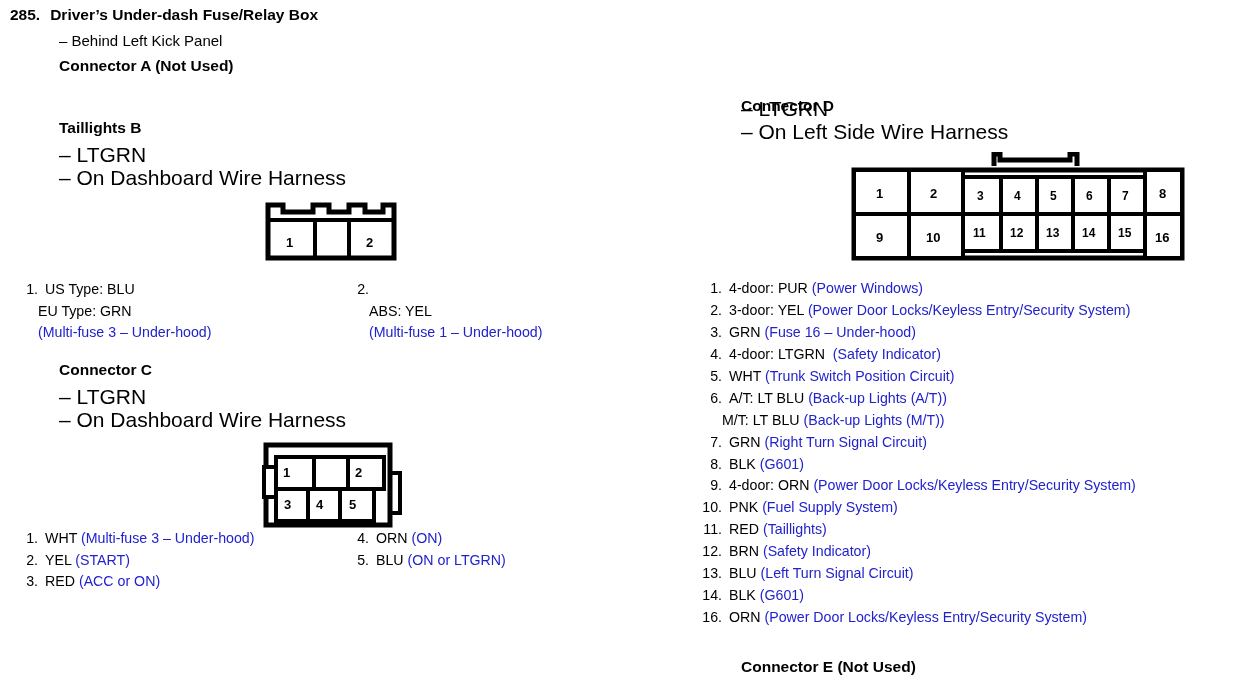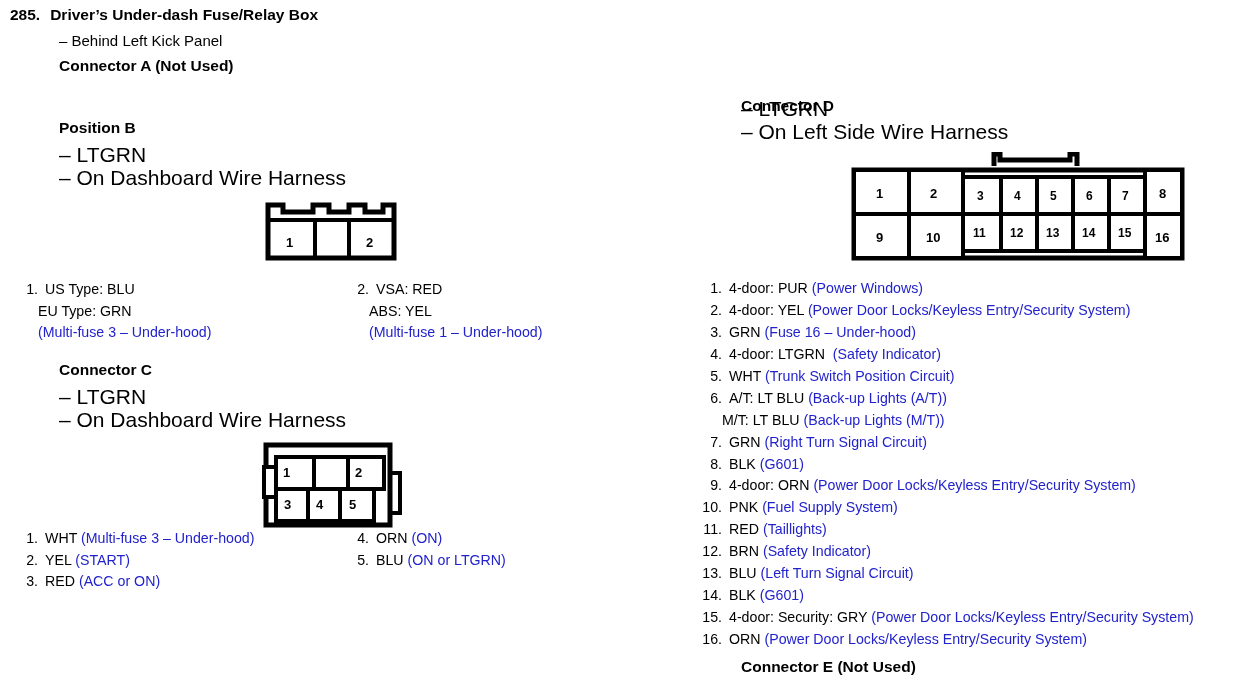--- a/index.html
+++ b/index.html
@@ -112,21 +112,21 @@
 <div class="page">
 
   <div class="title-row">
     <span class="title-num">285.</span>
     <span class="title-text">Driver’s Under-dash Fuse/Relay Box</span>
   </div>
   <div class="subtitle">– Behind Left Kick Panel</div>
 
   <div class="blk conn-head" style="left:59px; top:57px;">Connector A (Not Used)</div>
 
-  <div class="blk conn-head" style="left:59px; top:119px;">Position B</div>
+  <div class="blk conn-head" style="left:59px; top:119px;">Taillights B</div>
   <div class="blk conn-sub" style="left:59px; top:143px;">– LTGRN</div>
   <div class="blk conn-sub" style="left:59px; top:166px;">– On Dashboard Wire Harness</div>
 
   <div class="connB">
     <svg width="132" height="62" viewBox="0 0 132 62" xmlns="http://www.w3.org/2000/svg">
 
       <path d="M3,20 L3,5 L18,5 L18,12 L48,12 L48,5 L64,5 L64,12 L84,12 L84,5 L100,5 L100,12 L118,12 L118,5 L129,5 L129,20 L129,58 L3,58 Z" fill="#ffffff" stroke="#000000" stroke-width="5" stroke-linejoin="miter"></path>
 
       <line x1="50" y1="20" x2="50" y2="58" stroke="#000000" stroke-width="4"></line>
       <line x1="84" y1="20" x2="84" y2="58" stroke="#000000" stroke-width="4"></line>
@@ -141,21 +141,20 @@
       <span class="idx">1.</span>
       <span class="txt">US Type: BLU</span>
     </div>
     <div class="sub-line">EU Type: GRN</div>
     <div class="sub-line blue">(Multi-fuse 3 – Under-hood)</div>
   </div>
 
   <div class="blk list" style="left:345px; top:279px; width:300px;">
     <div class="li">
       <span class="idx">2.</span>
-      <span class="txt">VSA: RED</span>
     </div>
     <div class="sub-line">ABS: YEL</div>
     <div class="sub-line blue">(Multi-fuse 1 – Under-hood)</div>
   </div>
 
   <div class="blk conn-head" style="left:59px; top:361px;">Connector C</div>
   <div class="blk conn-sub" style="left:59px; top:385px;">– LTGRN</div>
   <div class="blk conn-sub" style="left:59px; top:408px;">– On Dashboard Wire Harness</div>
 
   <div class="connC">
@@ -258,21 +257,21 @@
   </div>
 
   <div class="blk list" style="left:698px; top:278px; width:540px; line-height:1.545;">
 
     <div class="li">
       <span class="idx">1.</span>
       <span class="txt"><span>4-door: PUR</span> <span class="blue">(Power Windows)</span></span>
     </div>
     <div class="li">
       <span class="idx">2.</span>
-      <span class="txt"><span>4-door: YEL</span> <span class="blue">(Power Door Locks/Keyless Entry/Security System)</span></span>
+      <span class="txt"><span>3-door: YEL</span> <span class="blue">(Power Door Locks/Keyless Entry/Security System)</span></span>
     </div>
     <div class="li">
       <span class="idx">3.</span>
       <span class="txt"><span>GRN</span> <span class="blue">(Fuse 16 – Under-hood)</span></span>
     </div>
     <div class="li">
       <span class="idx">4.</span>
       <span class="txt"><span>4-door: LTGRN</span> &nbsp;<span class="blue">(Safety Indicator)</span></span>
     </div>
     <div class="li">
@@ -310,24 +309,20 @@
     </div>
     <div class="li">
       <span class="idx">13.</span>
       <span class="txt"><span>BLU</span> <span class="blue">(Left Turn Signal Circuit)</span></span>
     </div>
     <div class="li">
       <span class="idx">14.</span>
       <span class="txt"><span>BLK</span> <span class="blue">(G601)</span></span>
     </div>
     <div class="li">
-      <span class="idx">15.</span>
-      <span class="txt"><span>4-door: Security: GRY</span> <span class="blue">(Power Door Locks/Keyless Entry/Security System)</span></span>
-    </div>
-    <div class="li">
       <span class="idx">16.</span>
       <span class="txt"><span>ORN</span> <span class="blue">(Power Door Locks/Keyless Entry/Security System)</span></span>
     </div>
   </div>
 
   <div class="blk conn-head" style="left:741px; top:658px;">Connector E (Not Used)</div>
 
 </div>
 
 </body></html>

